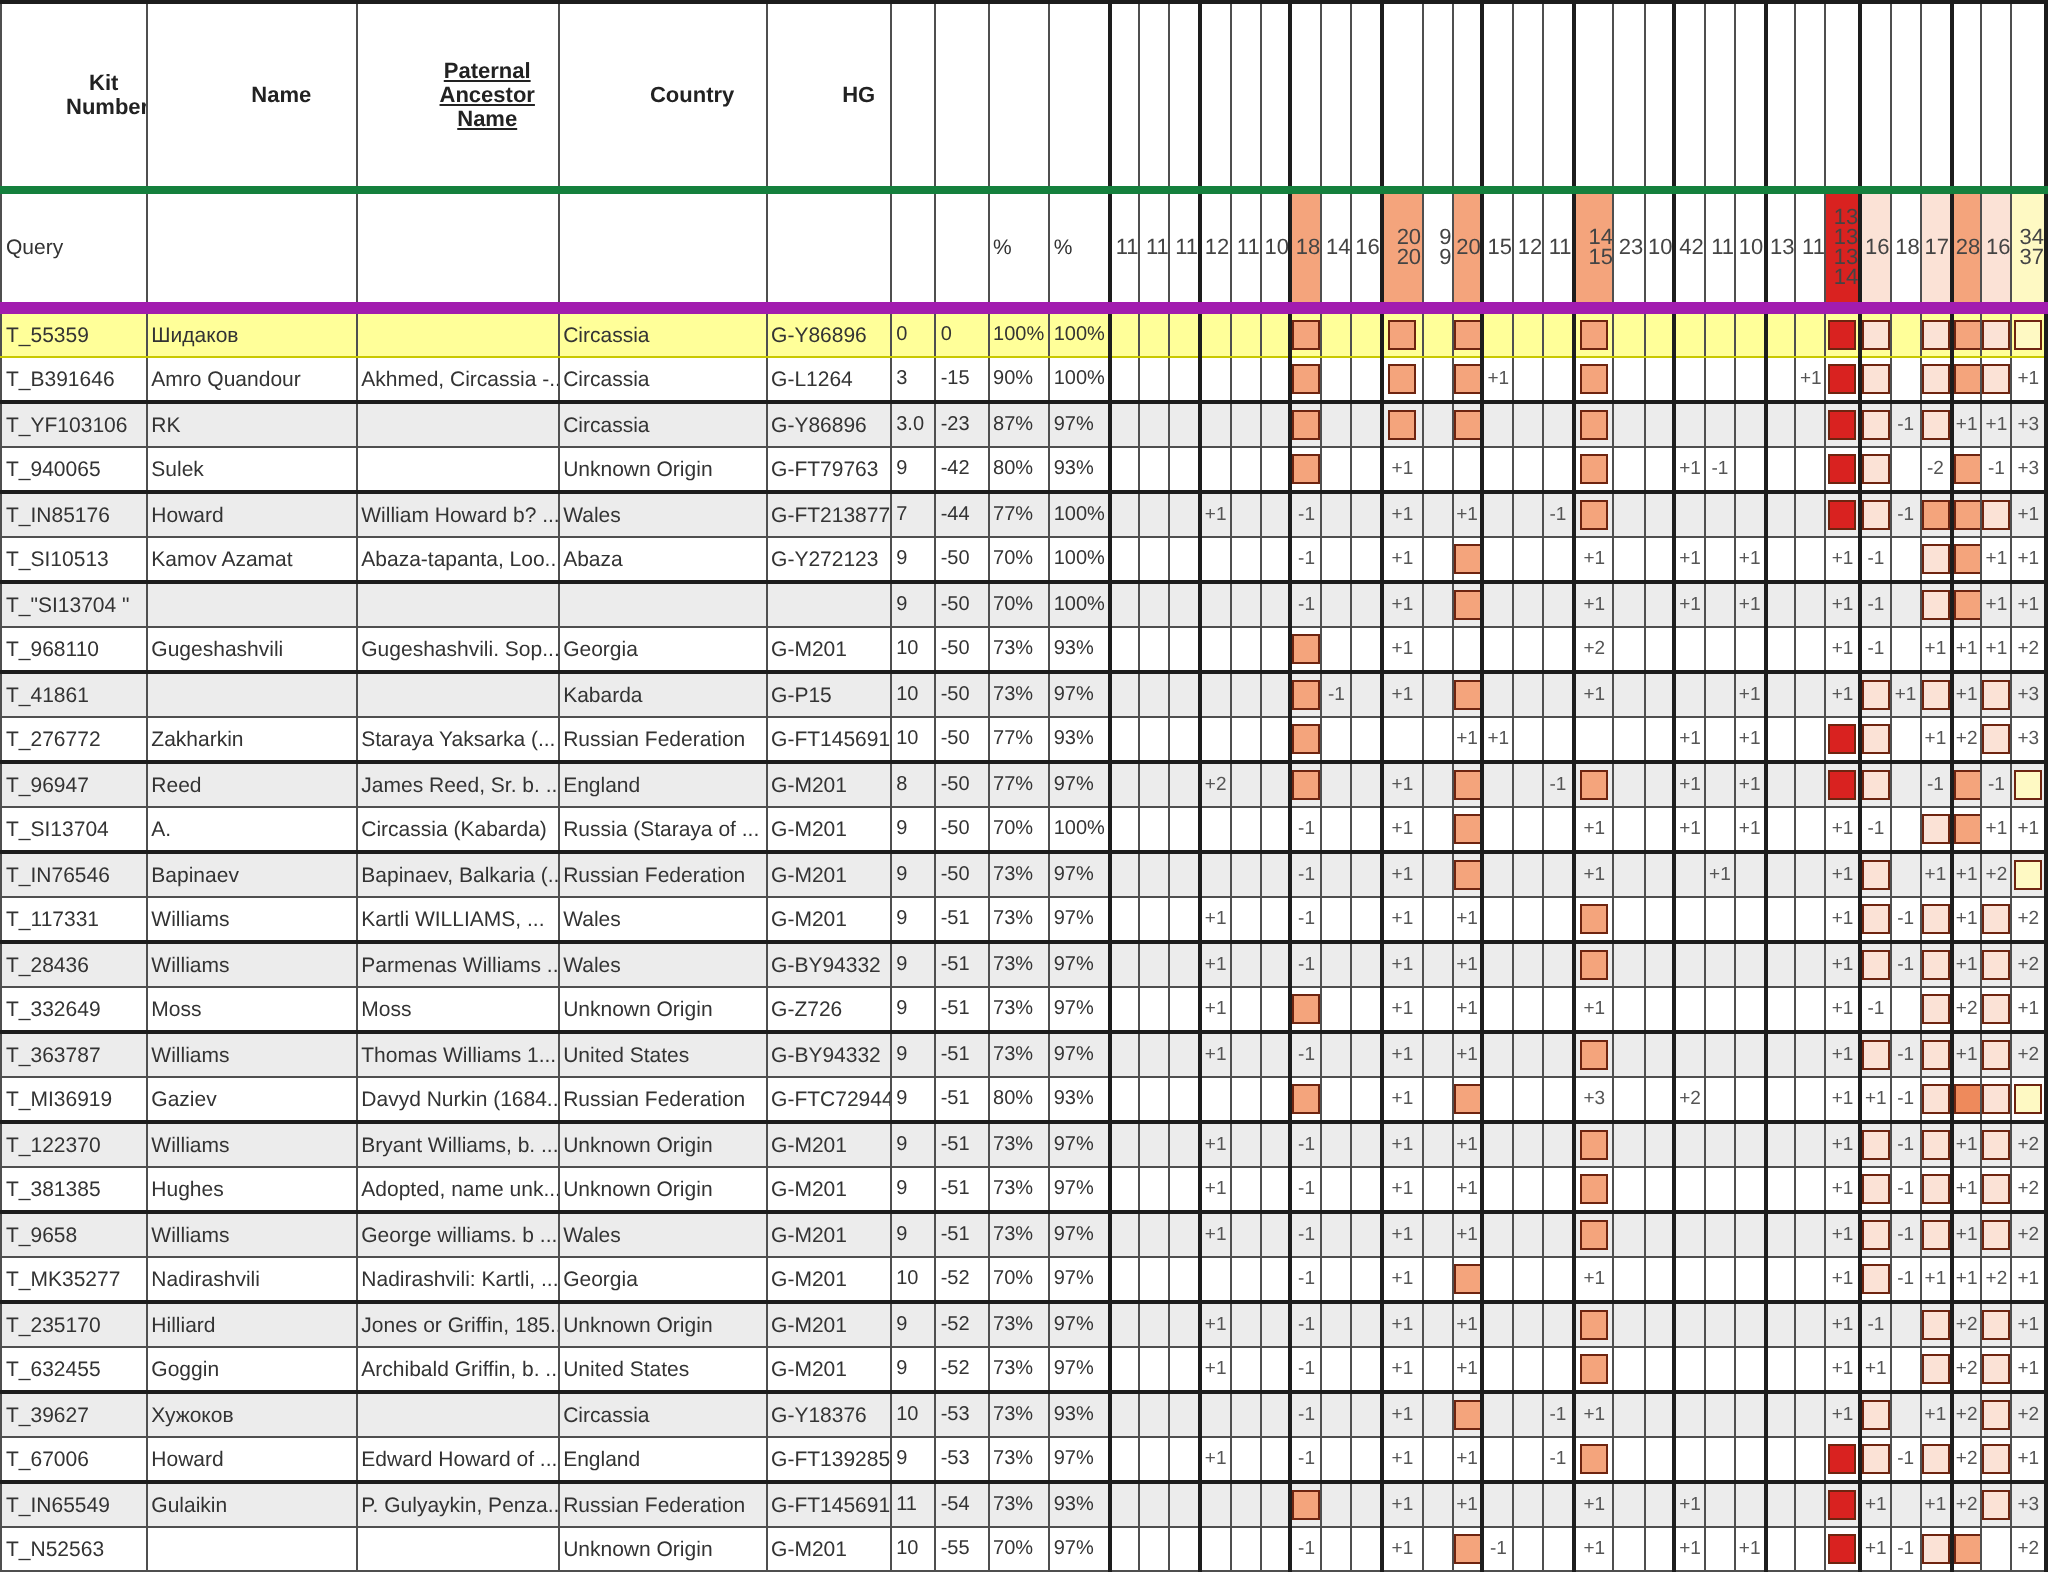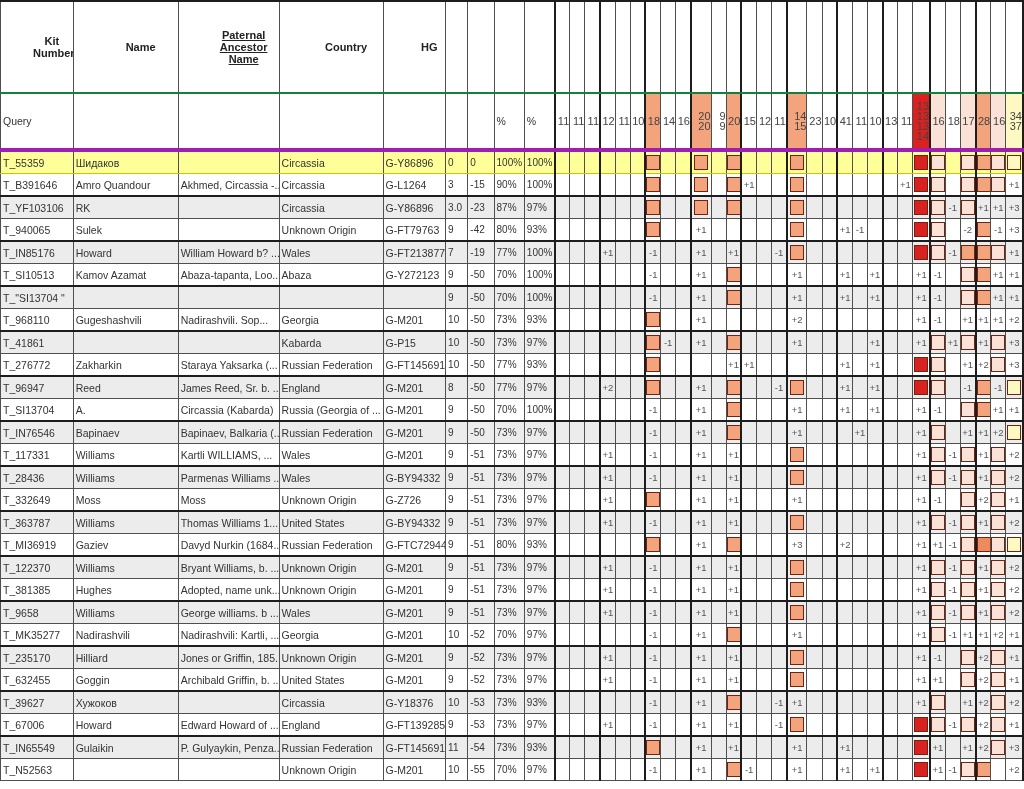--- a/index.html
+++ b/index.html
@@ -15,23 +15,23 @@
          font-size:10px;font-weight:bold;color:#222;line-height:11px;
          max-height:86px;padding:2px 0;}
   tr.qrow td{height:54px;font-size:11px;color:#444;text-align:right;vertical-align:middle;}
   tr.qrow td.lcell{text-align:left;font-size:10.5px;color:#333;}
   tbody tr.drow td{height:21px;}
   td.mk{text-align:center;font-size:9.5px;color:#555;padding:0;}
   td.num{font-size:10px;color:#333;}
   .gstart{border-left:2px solid #1d1d1d;}
   .gend{border-right:2px solid #1d1d1d;}
   tr.grp td, tr.grp th{border-top:2px solid #1d1d1d;}
-  thead tr th{border-top:2px solid #1d1d1d;border-bottom:2px solid #15803d;padding-left:32px;}
+  thead tr th{border-top:2px solid #1d1d1d;border-bottom:4px solid #15803d;padding-left:32px;}
   tr.alt td{background:#ececec;}
-  tr.hl td{background:#ffff99;border-top:4px solid #a21caf;border-bottom:1px solid #c8c800;}
+  tr.hl td{background:#ffff99;border-top:6px solid #a21caf;border-bottom:1px solid #c8c800;}
   .sq{display:inline-block;width:12px;height:13px;border:1px solid #6e2410;vertical-align:middle;}
   .bg-salmon{background:#f4a47c;}
   .bg-pink{background:#fbe2d6;}
   .bg-red{background:#d92220;}
   .bg-darkred{background:#fef9c3;color:#3c0000;}
   .bg-orange{background:#ee8a5c;}
   .mline{line-height:10.5px;}
   td.q464{line-height:10px;font-size:9px;}
 </style>
 </head>
@@ -154,21 +154,21 @@
           <td class="mk bg-salmon">20</td>
           <td class="mk gstart">15</td>
           <td class="mk">12</td>
           <td class="mk">11</td>
           <td class="mk gstart bg-salmon mline">
             <div>14</div>
             <div>15</div>
           </td>
           <td class="mk">23</td>
           <td class="mk">10</td>
-          <td class="mk gstart">41</td>
+          <td class="mk gstart">42</td>
           <td class="mk">11</td>
           <td class="mk">10</td>
           <td class="mk gstart">13</td>
           <td class="mk">11</td>
           <td class="mk bg-red q464">
             <div>13</div>
             <div>13</div>
             <div>13</div>
             <div>14</div>
           </td>
@@ -346,21 +346,21 @@
           <td class="mk">-1</td>
           <td class="mk gend">+3</td>
         </tr>
         <tr class="drow grp alt">
           <td class="lcell">T_IN85176</td>
           <td class="lcell">Howard</td>
           <td class="lcell">William Howard b? ...</td>
           <td class="lcell">Wales</td>
           <td class="lcell">G-FT213877</td>
           <td class="lcell num">7</td>
-          <td class="lcell num">-19</td>
+          <td class="lcell num">-44</td>
           <td class="lcell num">77%</td>
           <td class="lcell num">100%</td>
           <td class="mk gstart"></td>
           <td class="mk"></td>
           <td class="mk"></td>
           <td class="mk gstart">+1</td>
           <td class="mk"></td>
           <td class="mk"></td>
           <td class="mk gstart">-1</td>
           <td class="mk"></td>
@@ -465,21 +465,21 @@
           <td class="mk gstart">-1</td>
           <td class="mk"></td>
           <td class="mk"><span class="sq bg-pink"></span></td>
           <td class="mk gstart"><span class="sq bg-salmon"></span></td>
           <td class="mk">+1</td>
           <td class="mk gend">+1</td>
         </tr>
         <tr class="drow">
           <td class="lcell">T_968110</td>
           <td class="lcell">Gugeshashvili</td>
-          <td class="lcell">Nadirashvili. Sop...</td>
+          <td class="lcell">Gugeshashvili. Sop...</td>
           <td class="lcell">Georgia</td>
           <td class="lcell">G-M201</td>
           <td class="lcell num">10</td>
           <td class="lcell num">-50</td>
           <td class="lcell num">73%</td>
           <td class="lcell num">93%</td>
           <td class="mk gstart"></td>
           <td class="mk"></td>
           <td class="mk"></td>
           <td class="mk gstart"></td>
@@ -630,21 +630,21 @@
           <td class="mk"></td>
           <td class="mk">-1</td>
           <td class="mk gstart"><span class="sq bg-salmon"></span></td>
           <td class="mk">-1</td>
           <td class="mk gend"><span class="sq bg-darkred"></span></td>
         </tr>
         <tr class="drow">
           <td class="lcell">T_SI13704</td>
           <td class="lcell">A.</td>
           <td class="lcell">Circassia (Kabarda)</td>
-          <td class="lcell">Russia (Georgia of ...</td>
+          <td class="lcell">Russia (Staraya of ...</td>
           <td class="lcell">G-M201</td>
           <td class="lcell num">9</td>
           <td class="lcell num">-50</td>
           <td class="lcell num">70%</td>
           <td class="lcell num">100%</td>
           <td class="mk gstart"></td>
           <td class="mk"></td>
           <td class="mk"></td>
           <td class="mk gstart"></td>
           <td class="mk"></td>

